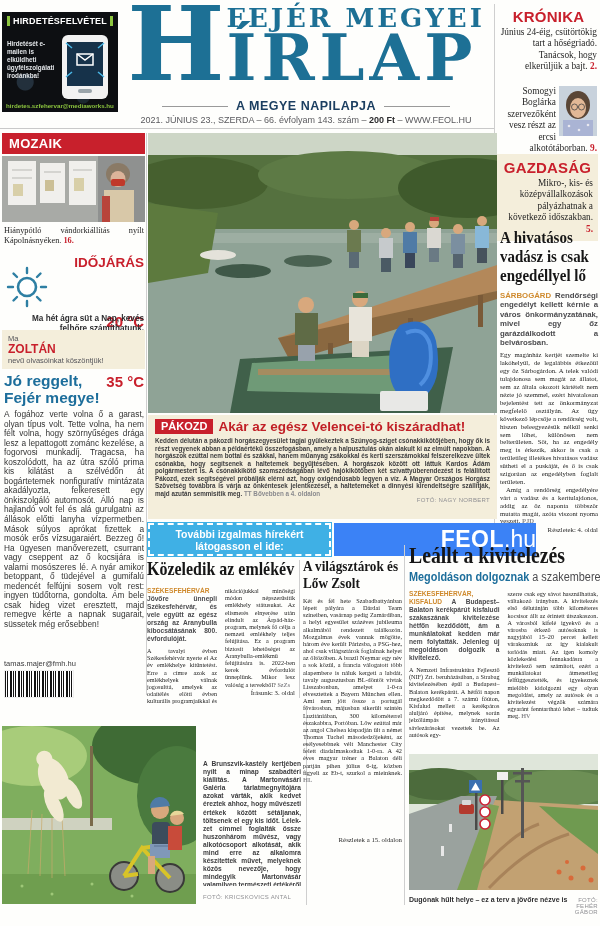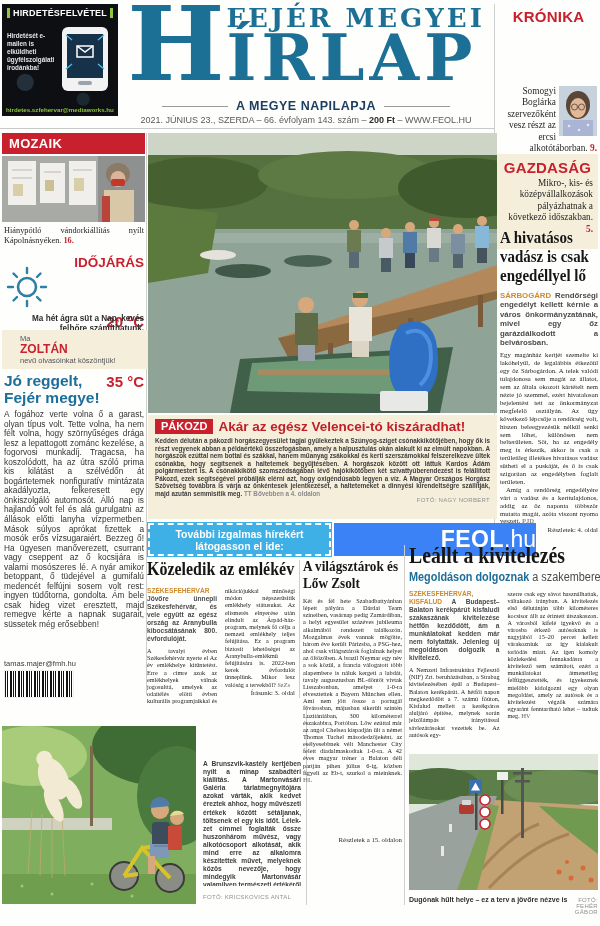--- a/index.html
+++ b/index.html
@@ -7,21 +7,21 @@
         font-family:"Liberation Sans",sans-serif;color:#222;}
   .abs{position:absolute;}
   .hl{font-family:"Liberation Serif",serif;font-weight:bold;color:#161616;}
   .loc{color:#cf8a2d;font-weight:bold;}
   .byl{color:#8a8a8e;font-weight:bold;}
   .credit{font-size:6px;color:#8f8f93;letter-spacing:.3px;text-align:right;text-transform:uppercase;}
   .rule-h{position:absolute;height:1px;background:#c9c9c9;}
   .rule-v{position:absolute;width:1px;background:#cfcfcf;}
 
   
-  .adbox{left:2px;top:4px;width:116px;height:112px;background:#0d0f12;overflow:hidden;
+  .adbox{left:2px;top:12px;width:116px;height:100px;background:#0d0f12;overflow:hidden;
          background-image:radial-gradient(circle at 20% 70%, #23303c 0 8px, transparent 9px),
                           radial-gradient(circle at 70% 85%, #1c2830 0 6px, transparent 7px);}
   .adbox-title{display:flex;align-items:center;justify-content:center;gap:3px;margin-top:4px;}
   .adbox-title .bar{width:3px;height:10px;background:#8dc63f;}
   .adbox-title span{color:#fff;font-weight:bold;font-size:9px;letter-spacing:.2px;}
   .adbox-body{position:absolute;left:5px;top:28px;width:44px;color:#e3e6e9;font-size:6.3px;
               font-weight:bold;line-height:8px;}
   .adbox-email{position:absolute;left:0;bottom:3px;width:100%;text-align:center;
                color:#8dc63f;font-size:6.2px;font-weight:bold;}
   .masthead{left:118px;top:0;width:376px;height:98px;display:flex;justify-content:center;
@@ -34,40 +34,40 @@
   .tagline .ln{height:1px;background:#9a9a9a;width:66px;}
   .tagline span{font-size:12.5px;font-weight:bold;color:#1c3f61;letter-spacing:.5px;}
   .dateline{left:118px;top:115px;width:376px;text-align:center;font-size:9px;color:#5a5a5e;}
   .dateline b{color:#2c2c2e;}
 
   
   .rail-head{font-size:15px;font-weight:bold;color:#c8202c;text-align:center;letter-spacing:.2px;}
   .rail-tease{font-family:"Liberation Serif",serif;font-size:9.3px;line-height:11.4px;
               text-align:right;color:#1f1f1f;margin-top:2px;}
   .rail-tease .pg{color:#c8202c;font-weight:bold;}
-  .gazd-box{background:#f4eedb;padding:5px 5px 14px 5px;}
+  .gazd-box{background:#f4eedb;padding:5px 5px 6px 5px;}
   .vadasz-hl{font-size:17px;line-height:19px;transform:scaleX(.88);transform-origin:0 0;width:112px;}
   .lead{font-weight:bold;color:#4b4b4e;text-align:justify;}
   .rail-lead{font-size:7.8px;line-height:9.4px;}
   .rail-body{font-family:"Liberation Serif",serif;font-size:6.7px;line-height:7.9px;
              text-align:justify;color:#1c1c1c;}
   .more{font-family:"Liberation Serif",serif;font-size:6.8px;text-align:right;color:#2a2a2a;margin-top:1px;}
 
   
   .redbar{background:#c8202c;color:#fff;font-weight:bold;font-size:13px;
           padding:3px 0 3px 7px;letter-spacing:.3px;}
   .moz-text{font-family:"Liberation Serif",serif;font-size:8.3px;line-height:9.8px;
             text-align:justify;color:#1d1d1d;}
   .moz-text .pg{color:#c8202c;font-weight:bold;}
   .weather{display:flex;}
   .weather-right{flex:1;text-align:right;}
   .w-head{color:#c8202c;font-weight:bold;font-size:13.5px;line-height:14px;}
   .w-temp{color:#c8202c;font-weight:bold;font-size:15px;line-height:16px;margin-top:44px;}
   .w-fc{font-size:8.2px;font-weight:bold;color:#2d2d2f;text-align:right;line-height:9.6px;margin-top:8px;}
-  .namebox{background:#f4eedb;padding:4px 18px;}
+  .namebox{background:#f4eedb;padding:4px 6px;}
   .namebox .pre{font-size:7.5px;color:#55555a;}
   .namebox .nm{color:#c8202c;font-weight:bold;font-size:12px;line-height:13px;}
   .namebox .suf{font-size:7.5px;color:#55555a;}
   .greet-title{color:#1d6e9b;font-weight:bold;font-size:15.5px;line-height:17px;white-space:pre-line;}
   .greet-body{font-size:8.3px;line-height:9.55px;color:#333;text-align:justify;}
   .author{font-size:7.5px;font-weight:bold;color:#8a8a8e;letter-spacing:.3px;margin-top:32px;}
   .author-mail{font-size:7.5px;color:#3a3a3c;}
   .barcode{width:68px;height:26px;background:repeating-linear-gradient(90deg,
            #111 0,#111 1.5px,#fff 1.5px,#fff 2.5px,#111 2.5px,#111 3px,#fff 3px,#fff 5.5px,
            #111 5.5px,#111 7px,#fff 7px,#fff 8px);border:1px solid #eee;}
@@ -149,20 +149,21 @@
   </div>
   <div class="abs dateline">
     <span>2021. JÚNIUS 23., SZERDA – 66. évfolyam 143. szám – </span><b>200 Ft</b><span> – WWW.FEOL.HU</span>
   </div>
   <div class="rule-h" style="top:128px;left:0;width:494px;"></div>
 
   <div class="rule-v" style="left:494px;top:4px;height:534px;"></div>
 
   <div class="abs" style="left:500px;top:8px;width:97px;">
     <div class="rail-head">KRÓNIKA</div>
+    <div class="rail-tease"><span>Június 24-éig, csütörtökig tart a hőségriadó. Tanácsok, hogy elkerüljük a bajt. </span><span class="pg">2.</span></div>
   </div>
 
   <div class="abs" style="left:500px;top:84px;width:97px;">
     <div style="overflow:hidden;">
       <svg width="38" height="50" viewBox="0 0 38 50" style="float:right;margin:2px 0 0 3px;">
         <rect width="38" height="50" fill="#c8d2dc"></rect>
         <rect x="4" y="34" width="30" height="16" fill="#aab4d4"></rect>
         <circle cx="10" cy="40" r="1.3" fill="#e8e8f0"></circle>
           <circle cx="20" cy="44" r="1.3" fill="#e8e8f0"></circle>
         <circle cx="29" cy="39" r="1.3" fill="#e8e8f0"></circle>

